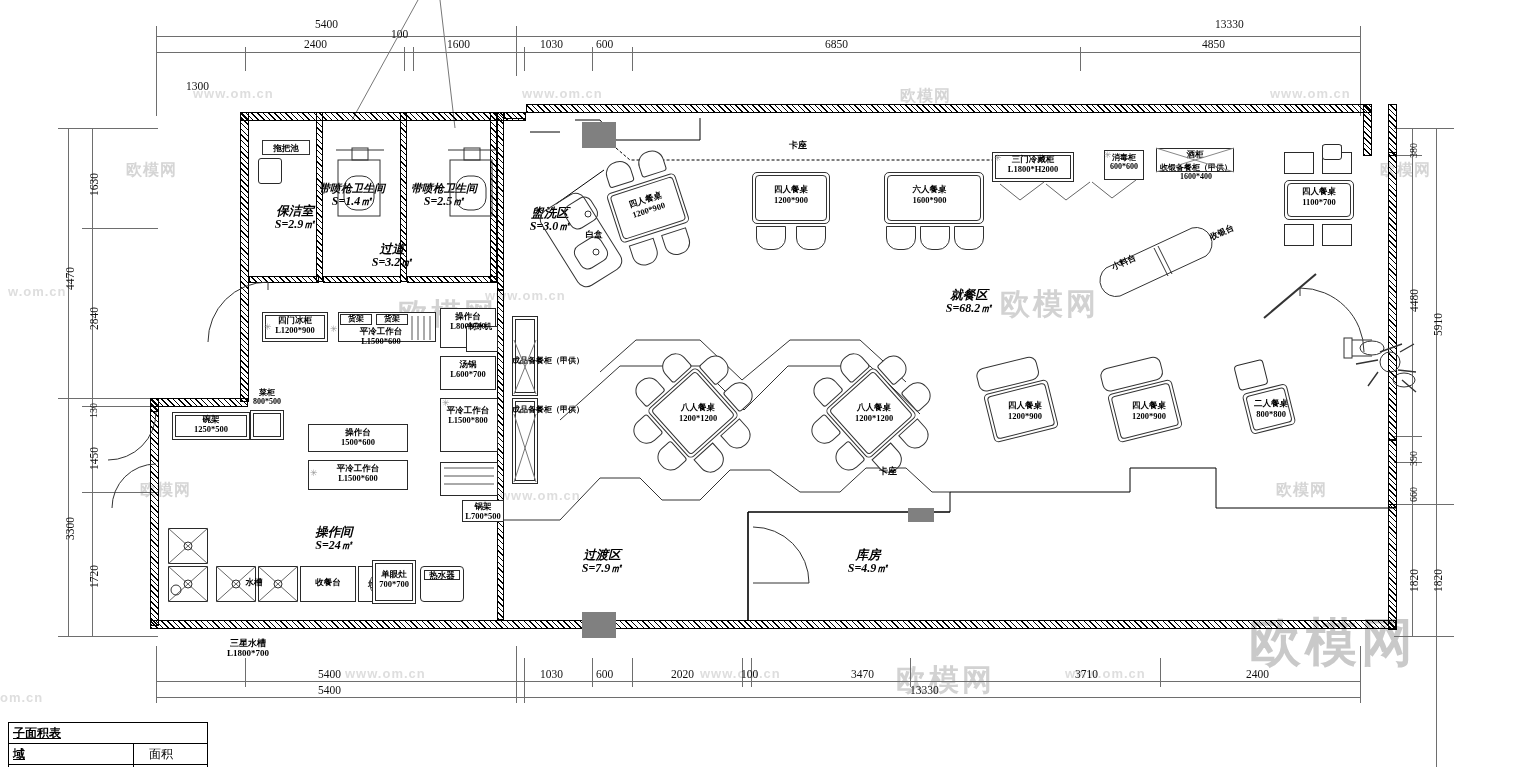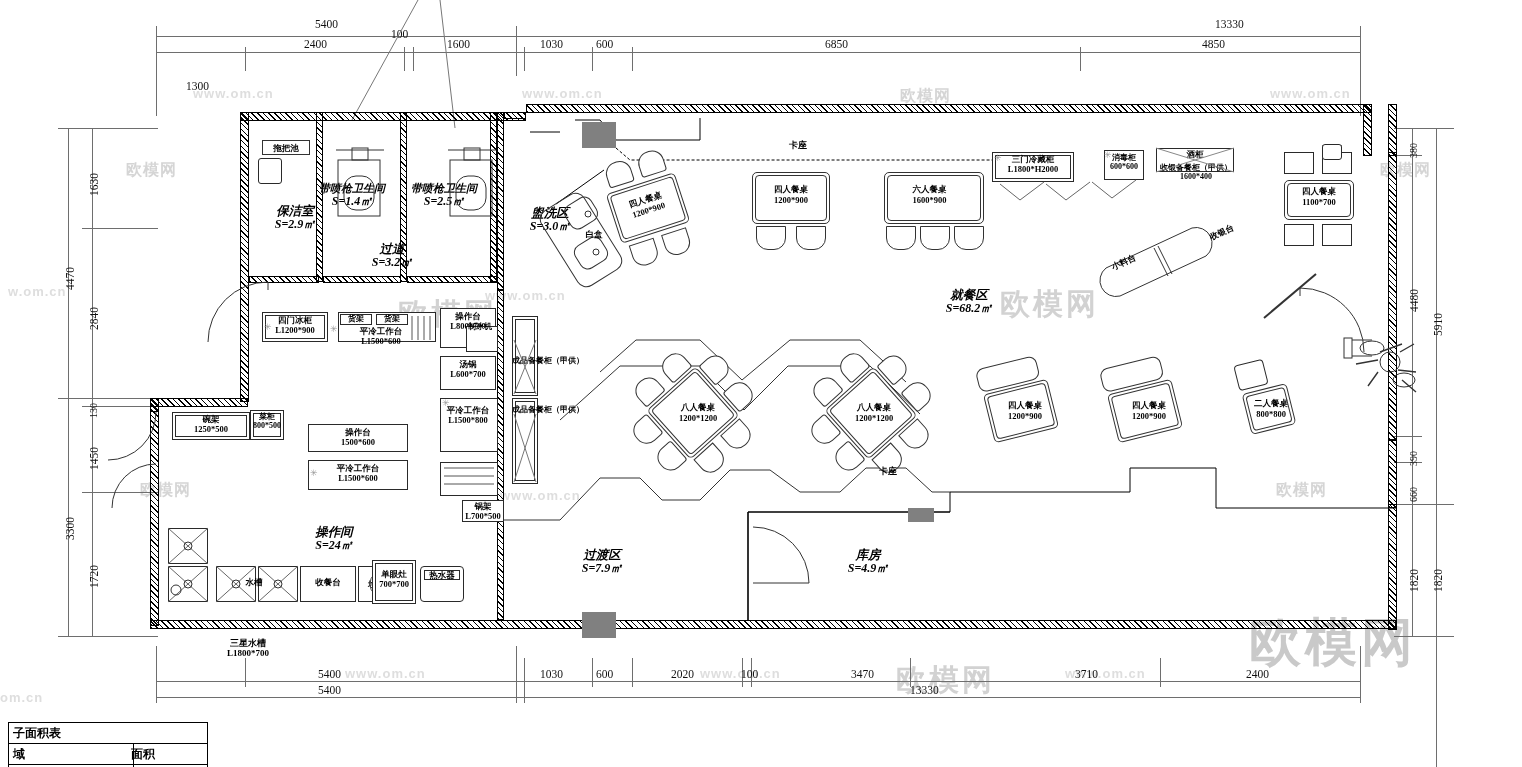--- a/index.html
+++ b/index.html
@@ -53,22 +53,22 @@
   .eq2{font-size:8px;font-weight:bold;}
   .tbl-lbl{font-size:8.5px;font-weight:bold;line-height:1.25;}
   .tag{position:absolute;border:1px solid #333;background:#fff;box-sizing:border-box;
        font-size:8.5px;font-weight:bold;text-align:center;white-space:nowrap;
        font-family:"Liberation Serif",serif;}
 
   
   .titletbl{position:absolute;border:1px solid #000;background:#fff;box-sizing:border-box;}
   .titletbl .row{border-bottom:1px solid #000;height:20px;position:relative;}
   .titletbl .row:last-child{border-bottom:none;}
-  .titletbl .c1{position:absolute;left:4px;top:2px;font-size:12px;font-weight:bold;}
-  .titletbl .c2{position:absolute;left:122px;top:2px;font-size:12px;font-weight:bold;}
+  .titletbl .c1{position:absolute;left:4px;top:2px;font-size:12px;font-weight:bold;text-decoration:underline;}
+  .titletbl .c2{position:absolute;left:140px;top:2px;font-size:12px;font-weight:normal;}
   .vsep{position:absolute;left:124px;top:20px;bottom:0;width:1px;background:#000;}
 
   .snow{position:absolute;font-size:9px;color:#999;}
   svg{position:absolute;overflow:visible;}
 </style>
 </head>
 <body>
 
 <div class="stage">
 
@@ -420,21 +420,21 @@
       <span>L600*700</span>
     </div>
 
     <div class="fbox2" style="left:172px;top:412px;width:78px;height:28px;"></div>
     <div class="lbl eq" style="left:170px;top:415px;width:82px;">
       <span>碗架</span><br>
       <span>1250*500</span>
     </div>
 
     <div class="fbox2" style="left:250px;top:410px;width:34px;height:30px;"></div>
-    <div class="lbl eq2" style="left:248px;top:412px;width:38px;text-align:center;">
+    <div class="lbl eq2" style="left:248px;top:388px;width:38px;text-align:center;">
       <span>菜柜</span><br>
       <span>800*500</span>
     </div>
 
     <div class="fbox" style="left:308px;top:424px;width:100px;height:28px;"></div>
     <div class="lbl eq" style="left:306px;top:428px;width:104px;">
       <span>操作台</span><br>
       <span>1500*600</span>
     </div>
 

